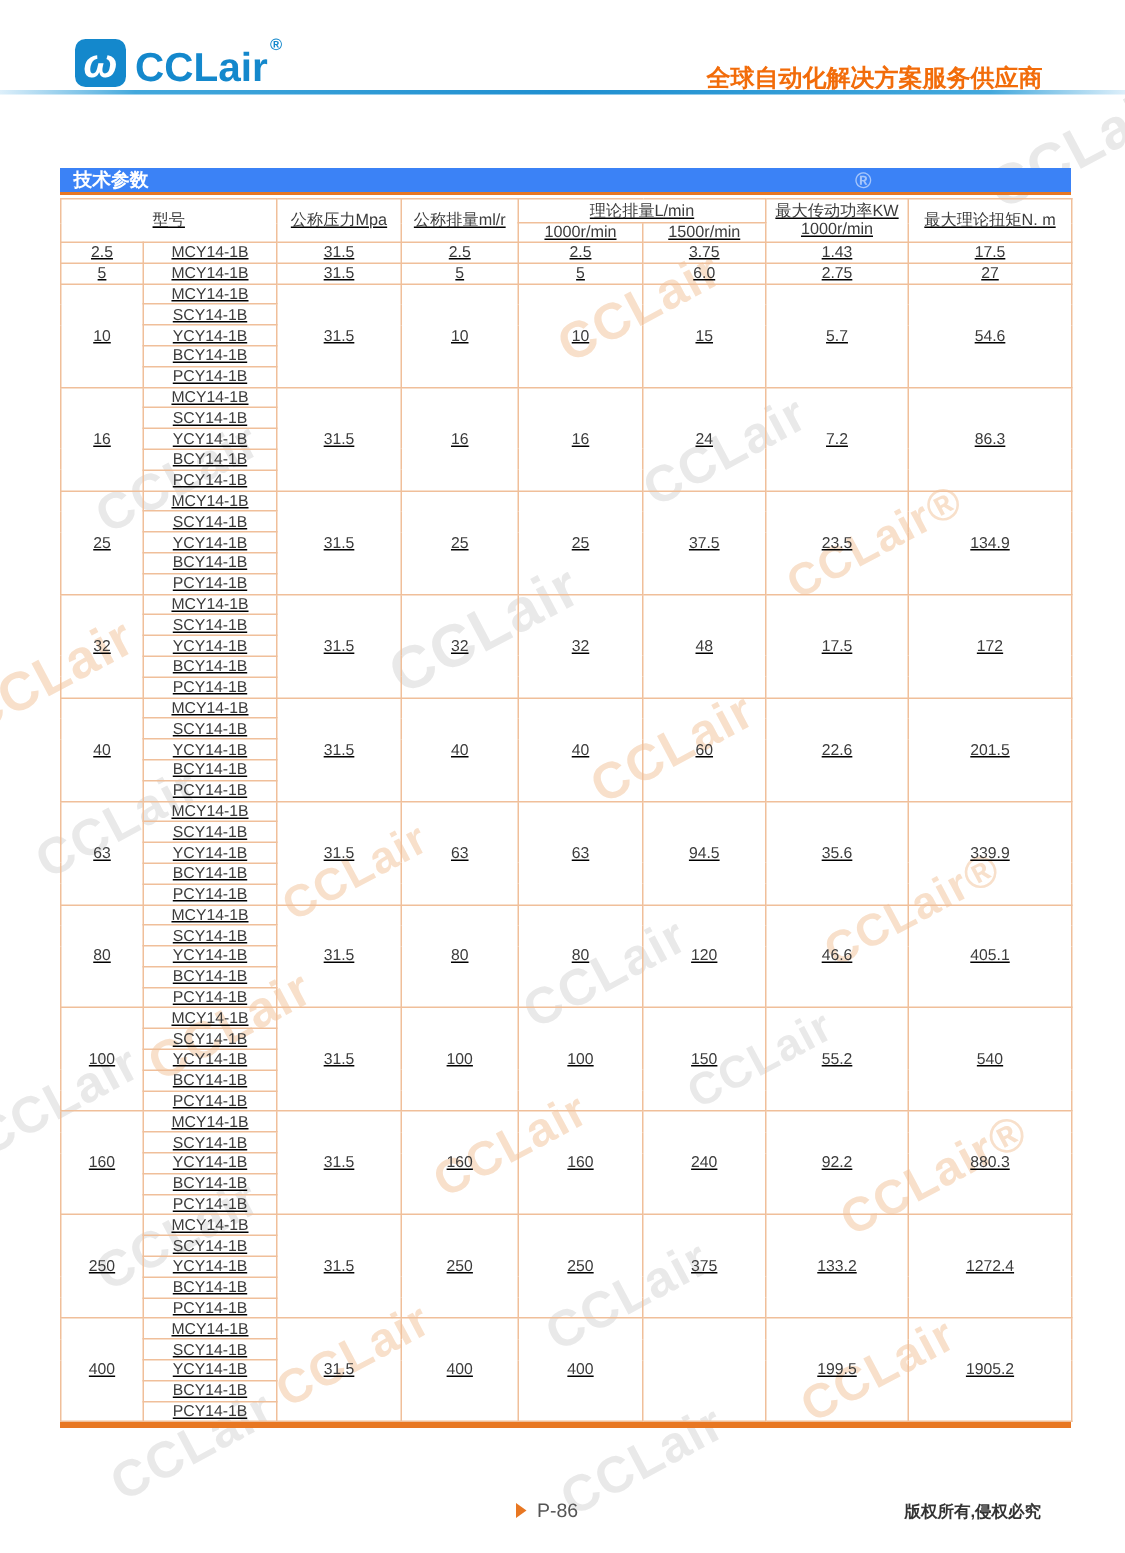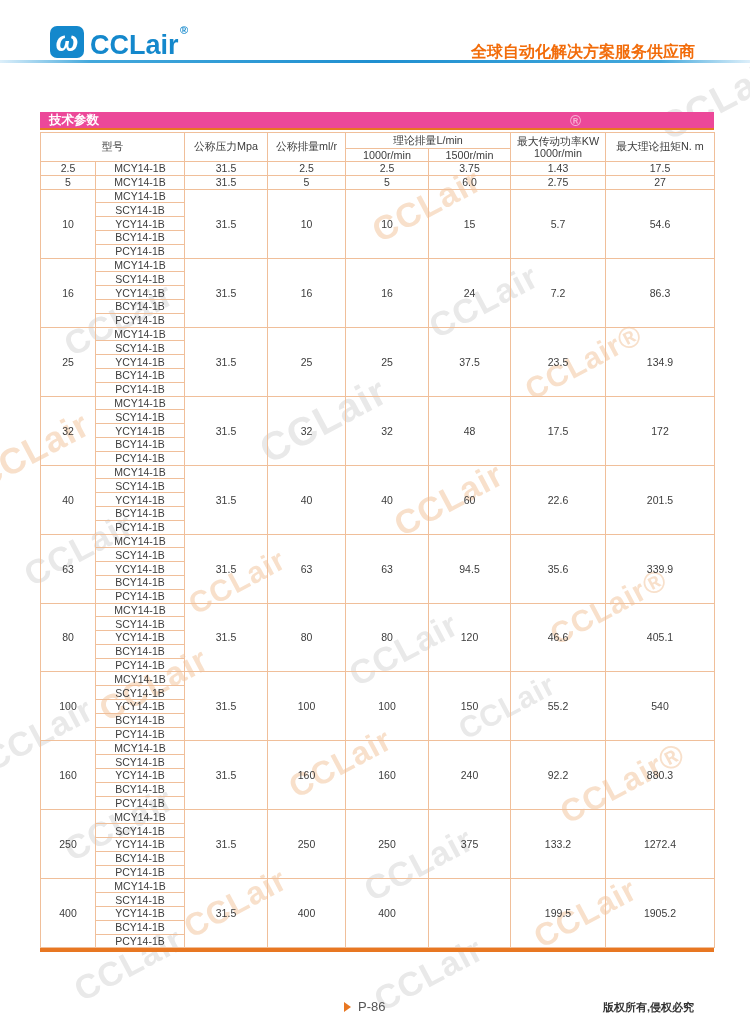--- a/index.html
+++ b/index.html
@@ -21,28 +21,28 @@
               font-size:27px; font-weight:bold; font-style:italic; line-height:1; }
   .brand { position:absolute; left:90px; top:30px; color:#1488cc; font-size:27px;
            font-weight:bold; letter-spacing:0px; }
   .brand-reg { position:absolute; left:180px; top:24px; color:#1488cc; font-size:11px; font-weight:bold; }
   .slogan { position:absolute; right:55px; top:42px; color:#f26c0a; font-size:16px; font-weight:bold;margin-left:31px; }
   .head-rule { position:absolute; left:0; top:60px; width:750px; height:3px;
                background:linear-gradient(to right,#ddeffa 0%,#43a8dc 12%,#1f8fd0 50%,#43a8dc 88%,#ddeffa 100%); }
 
   
   .section-bar { position:absolute; left:40px; top:112px; width:674px; height:18px;
-                 background:#ec4899; border-bottom:2px solid #e87722;
+                 background:#3b82f6; border-bottom:2px solid #e87722;
                  color:#ffffff; font-size:12.5px; font-weight:bold;
                  display:flex; align-items:center; padding-left:9px; box-sizing:border-box; }
   .bar-reg { position:absolute; left:570px; top:112px; color:rgba(255,255,255,0.55);
              font-size:15px; font-weight:bold; z-index:2; }
 
   
-  .spec-table-wrap { position:absolute; left:40px; top:132px; width:674px; }
+  .spec-table-wrap { position:absolute; left:40px; top:132px; width:674px;text-decoration:underline; }
   table.spec { border-collapse:collapse; table-layout:fixed; width:674px;
                font-size:10.5px; color:#3c3c3c; background:transparent; }
   table.spec th, table.spec td { border:1px solid #f0bf9a; text-align:center;
                padding:0; font-weight:normal; overflow:hidden; }
   table.spec thead tr.h1 { height:16px; }
   table.spec thead tr.h2 { height:13px; }
   table.spec thead th { font-size:10.8px; color:#3c3c3c; background:transparent; }
   table.spec tbody tr { height:13.8px; }
   table.spec tbody tr.group-start > * { border-top:1px solid #eba472; }
   .pwr2 { line-height:1.15; }

